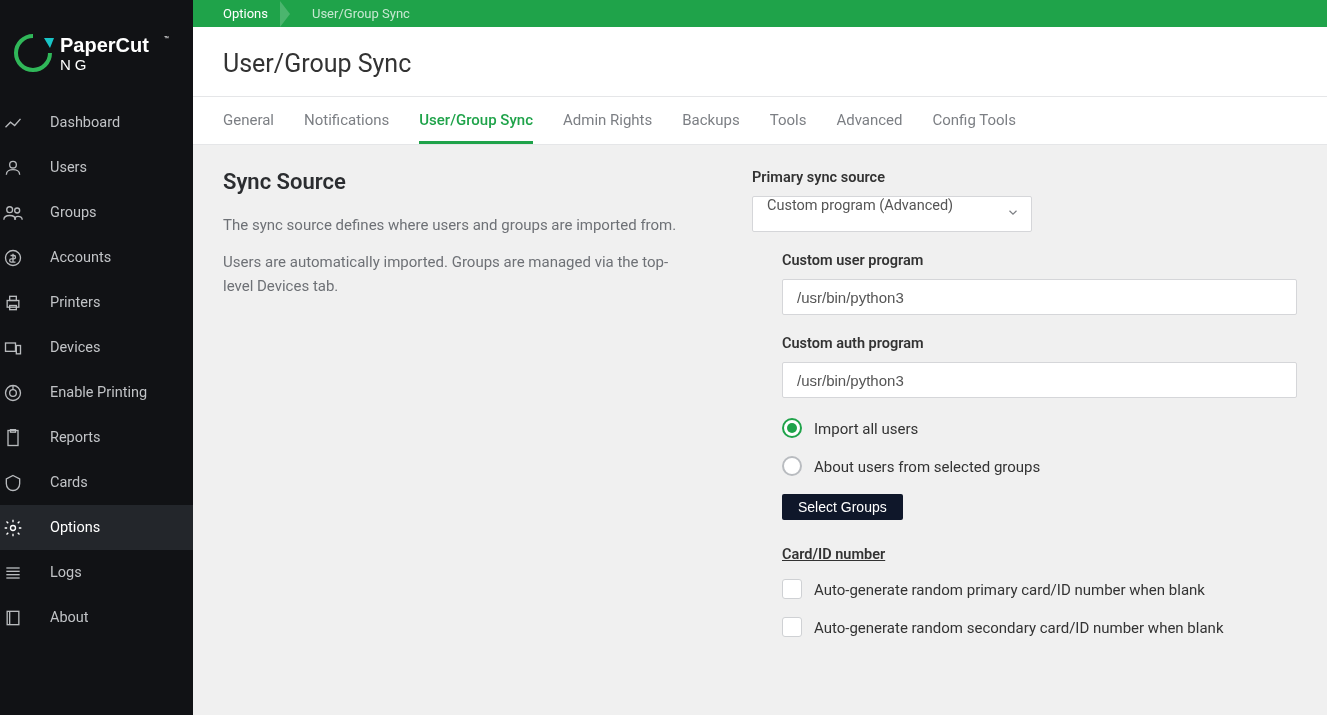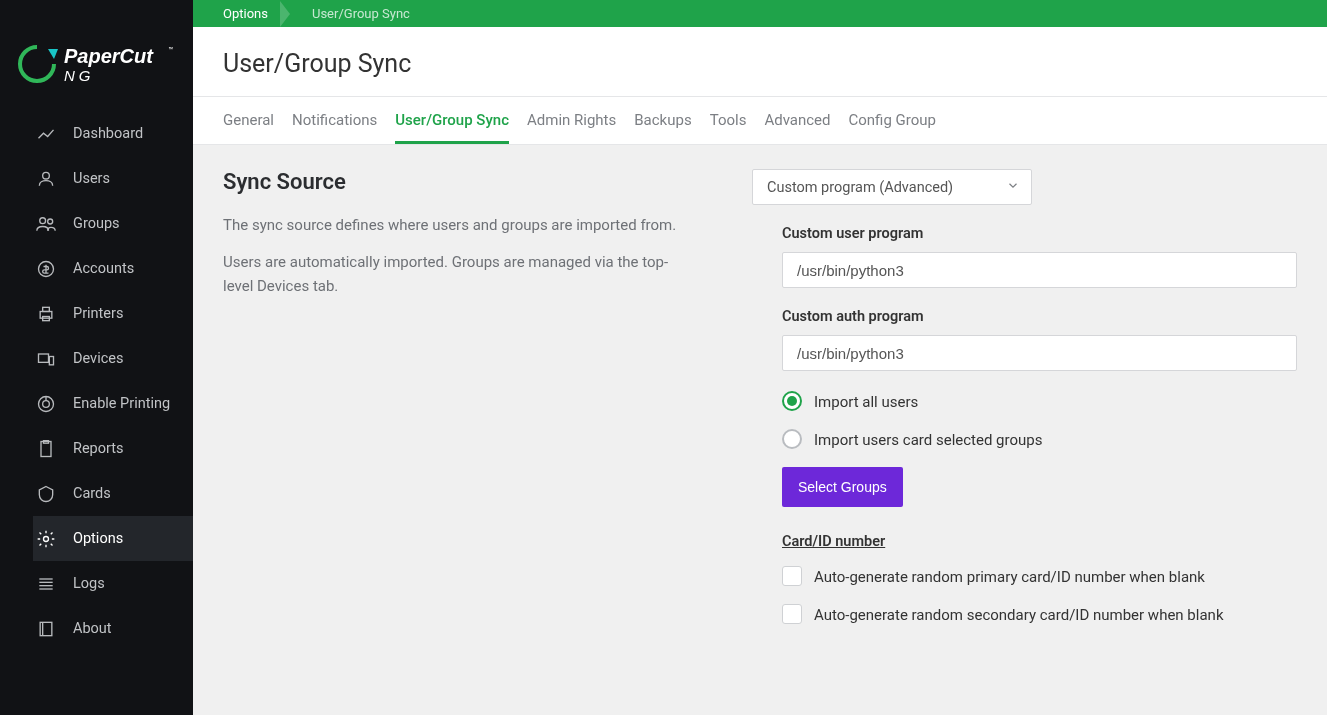--- a/index.html
+++ b/index.html
@@ -9,39 +9,37 @@
   
   .sidebar {
     width: 193px;
     background: #111215;
     color: #c7c9cc;
     display: flex;
     flex-direction: column;
     flex-shrink: 0;
   }
   .logo-wrap {
-    padding: 41px 12px 24px 12px;
+    padding: 30px 12px 24px 12px;
     display: flex;
     align-items: center;
-    justify-content: flex-end;
-    font-style: italic;
+    justify-content: flex-start;
   }
   .logo-wrap svg { display: block; }
 
   .nav { list-style: none; }
   .nav-item {
     display: flex;
     align-items: center;
     height: 45px;
     padding: 0 0;
     font-size: 14.5px;
     color: #c1c3c6;
     cursor: pointer;
-    gap: 14px;
-    margin-left: 33px;
+    gap: 24px;
   }
   .nav-item.active {
     background: #23262b;
     color: #fff;
   }
   .nav-item .icon-slot {
     width: 26px;
     display: flex;
     justify-content: center;
     align-items: center;
@@ -74,21 +72,21 @@
   .page-header {
     background: #fff;
     padding: 22px 30px 18px 30px;
     border-bottom: 1px solid #e5e6e8;
   }
   .page-title { font-size: 25px; font-weight: 400; color: #333; }
 
   .tabbar {
     background: #fff;
     display: flex;
-    gap: 18px;
+    gap: 30px;
     padding: 0 30px;
     border-bottom: 1px solid #e5e6e8;
   }
   .tab {
     padding: 14px 0 12px 0;
     font-size: 15px;
     color: #7c7f84;
     cursor: pointer;
     border-bottom: 3px solid transparent;
   }
@@ -122,21 +120,20 @@
   .select {
     width: 100%;
     height: 36px;
     border: 1px solid #d5d6d9;
     background: #fff;
     border-radius: 2px;
     padding: 0 36px 0 14px;
     font-size: 14.5px;
     color: #555;
     display: flex;
-    align-items: center;
     cursor: pointer;
   }
   .select-wrap .chev {
     position: absolute;
     right: 12px;
     top: 50%;
     transform: translateY(-50%);
     pointer-events: none;
   }
 
@@ -175,23 +172,23 @@
   }
   .checkbox {
     width: 20px; height: 20px; border-radius: 3px;
     border: 1px solid #cfd1d4; background: #fff;
     flex-shrink: 0;
   }
 
   .btn-primary {
     display: inline-flex;
     align-items: center;
-    height: 40px;
+    height: 26px;
     padding: 0 16px;
-    background: #6d28d9;
+    background: #0f172a;
     color: #fff;
     font-size: 14px;
     border: none;
     border-radius: 2px;
     cursor: pointer;
     margin-bottom: 26px;
   }
 </style>
 </head>
 <body>
@@ -340,35 +337,36 @@
   </div>
 
   <div class="tabbar">
     <div class="tab">General</div>
     <div class="tab">Notifications</div>
     <div class="tab active">User/Group Sync</div>
     <div class="tab">Admin Rights</div>
     <div class="tab">Backups</div>
     <div class="tab">Tools</div>
     <div class="tab">Advanced</div>
-    <div class="tab">Config Group</div>
+    <div class="tab">Config Tools</div>
   </div>
 
   <div class="content">
     <div class="content-row">
 
       <div class="left-col">
         <h2 class="section-title">Sync Source</h2>
         <p class="section-desc">The sync source defines where users and groups are imported from.</p>
         <p class="section-desc">Users are automatically imported. Groups are managed via the top-level Devices tab.</p>
       </div>
 
       <div class="right-col">
 
         <div class="field-group">
+          <label class="field-label">Primary sync source</label>
           <div class="select-wrap">
             <div class="select">
               <span>Custom program (Advanced)</span>
             </div>
             <span class="chev">
               <svg width="14" height="14" viewBox="0 0 24 24" fill="none" stroke="#7c7f84" stroke-width="2">
                   <polyline points="6 9 12 15 18 9"></polyline>
                 </svg>
             </span>
           </div>
@@ -384,21 +382,21 @@
             <div class="field-sublabel">Custom auth program</div>
             <input type="text" class="text-input" value="/usr/bin/python3" style="">
           </div>
 
           <div class="radio-row">
             <span class="radio checked"></span>
             <span>Import all users</span>
           </div>
           <div class="radio-row">
             <span class="radio"></span>
-            <span>Import users card selected groups</span>
+            <span>About users from selected groups</span>
           </div>
 
           <button class="btn-primary">Select Groups</button>
 
           <div class="field-sublabel" style="margin-bottom:16px;text-decoration:underline;">Card/ID number</div>
 
           <div class="check-row">
             <span class="checkbox"></span>
             <span>Auto-generate random primary card/ID number when blank</span>
           </div>

